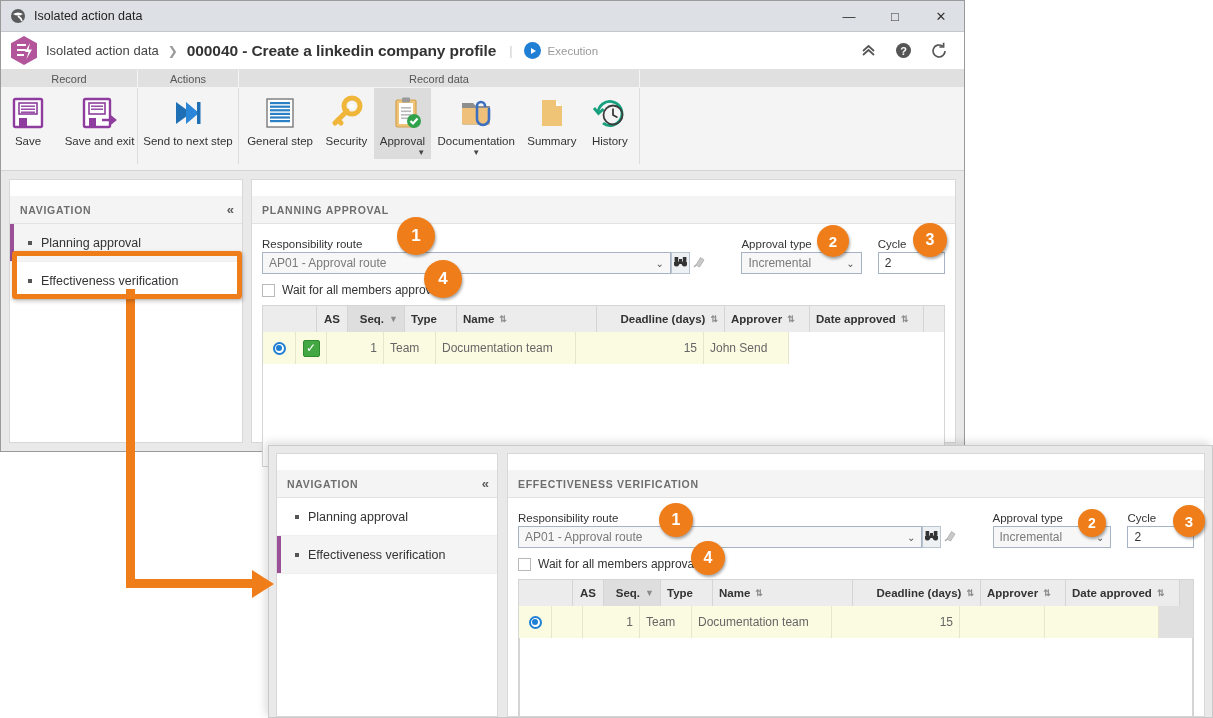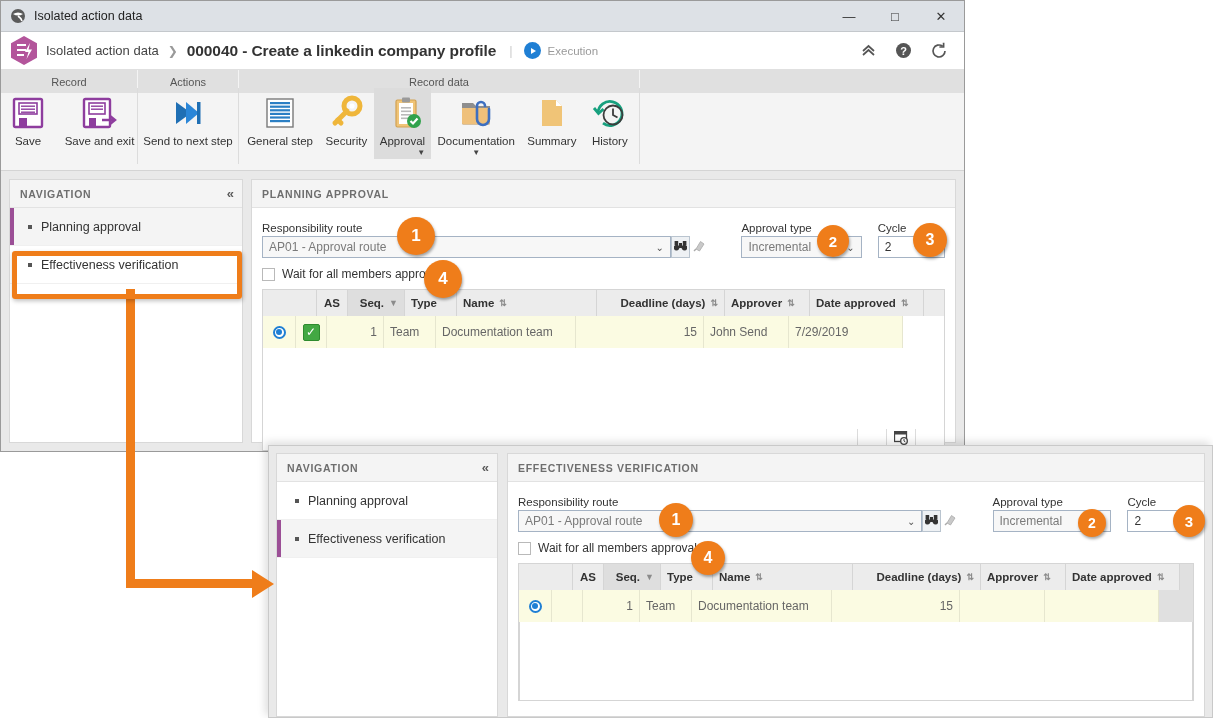--- a/index.html
+++ b/index.html
@@ -27,37 +27,37 @@
   .execdot{width:17px;height:17px;border-radius:50%;background:#1f7fd4;
            display:flex;align-items:center;justify-content:center;margin-right:7px;}
   .execdot:after{content:"";border-left:5px solid #fff;border-top:3.5px solid transparent;
                  border-bottom:3.5px solid transparent;margin-left:2px;}
   .exectxt{font-size:11.5px;color:#9a9a9a;}
   .crumbright{margin-left:auto;display:flex;align-items:center;gap:18px;padding-right:6px;}
   .cr-ico{color:#555;display:flex;align-items:center;justify-content:center;}
 
   
   .ribbon{height:100px;background:#f4f4f4;border-bottom:1px solid #d4d4d4;position:relative;}
-  .grouphdr{position:absolute;top:0;height:23px;background:#e0e0e0;font-size:11px;color:#555;
+  .grouphdr{position:absolute;top:0;height:17px;background:#e0e0e0;font-size:11px;color:#555;
             display:flex;align-items:center;justify-content:center;box-sizing:border-box;}
   .gsep{position:absolute;top:18px;bottom:6px;width:1px;background:#dcdcdc;}
   .rgroupbody{position:absolute;top:18px;display:flex;align-items:flex-start;}
   .rbtn{width:auto;min-width:54px;padding:4px 6px 2px;display:flex;flex-direction:column;
         align-items:center;box-sizing:border-box;}
   .rbtn.sel{background:#dcdcdc;align-items:flex-end;}
   .rbtn .ic{height:42px;display:flex;align-items:center;justify-content:center;}
   .rbtn .lb{font-size:11.5px;color:#333;margin-top:1px;white-space:nowrap;}
   .rbtn .ar{font-size:8px;color:#444;line-height:8px;margin-top:2px;}
 
   
   .content{position:absolute;left:0;right:0;top:170px;bottom:0;background:#e9e9e9;}
   .navpanel{position:absolute;left:8px;top:8px;width:234px;bottom:8px;background:#fff;
             border:1px solid #d8d8d8;box-sizing:border-box;}
   .panelhdr{height:28px;background:#f4f4f4;border-bottom:1px solid #e2e2e2;display:flex;
-            align-items:center;padding:0 10px;box-sizing:border-box;}
+            align-items:center;padding:0 10px;box-sizing:border-box;margin-top:16px;}
   .panelhdr .t{font-size:10.5px;font-weight:bold;color:#6e6e6e;letter-spacing:.7px;flex:1;}
   .collapse{color:#5a5a5a;font-size:13px;font-weight:bold;letter-spacing:-2px;}
   .navitem{height:38px;display:flex;align-items:center;padding-left:18px;position:relative;
            box-sizing:border-box;border-bottom:1px solid #f0f0f0;font-size:12.5px;color:#333;}
   .navitem.active{background:#f4f4f4;}
   .navitem.active:before{content:"";position:absolute;left:0;top:0;bottom:0;width:4px;background:#9b4f96;}
   .navitem .bullet{width:4px;height:4px;background:#555;margin-right:9px;flex:none;}
 
   .mainpanel{position:absolute;left:250px;right:8px;top:8px;bottom:8px;background:#fff;
              border:1px solid #d8d8d8;box-sizing:border-box;}
@@ -418,21 +418,20 @@
             <span class="radio"></span>
           </div>
           <div class="c ctr" style="width:31px;">
             <span class="greenchk">✓</span>
           </div>
           <div class="c num" style="width:57px;">1</div>
           <div class="c" style="width:52px;">Team</div>
           <div class="c" style="width:140px;">Documentation team</div>
           <div class="c num" style="width:128px;">15</div>
           <div class="c" style="width:85px;">John Send</div>
-          <div class="c" style="width:114px;">7/29/2019</div>
           <div class="c" style="flex:1;border-right:none;background:#fff;"></div>
         </div>
       </div>
       <div class="gridbody" style="height:80px;margin:0 10px;"></div>
       <div class="gridfoot" style="margin:0 10px;">
         <div class="cell"></div>
         <div class="cell">
           <span>
             <svg width="15" height="14" viewBox="0 0 15 14">
               <rect x="0.5" y="0.5" width="12" height="10" fill="#fff" stroke="#444" stroke-width="1.3"></rect>

